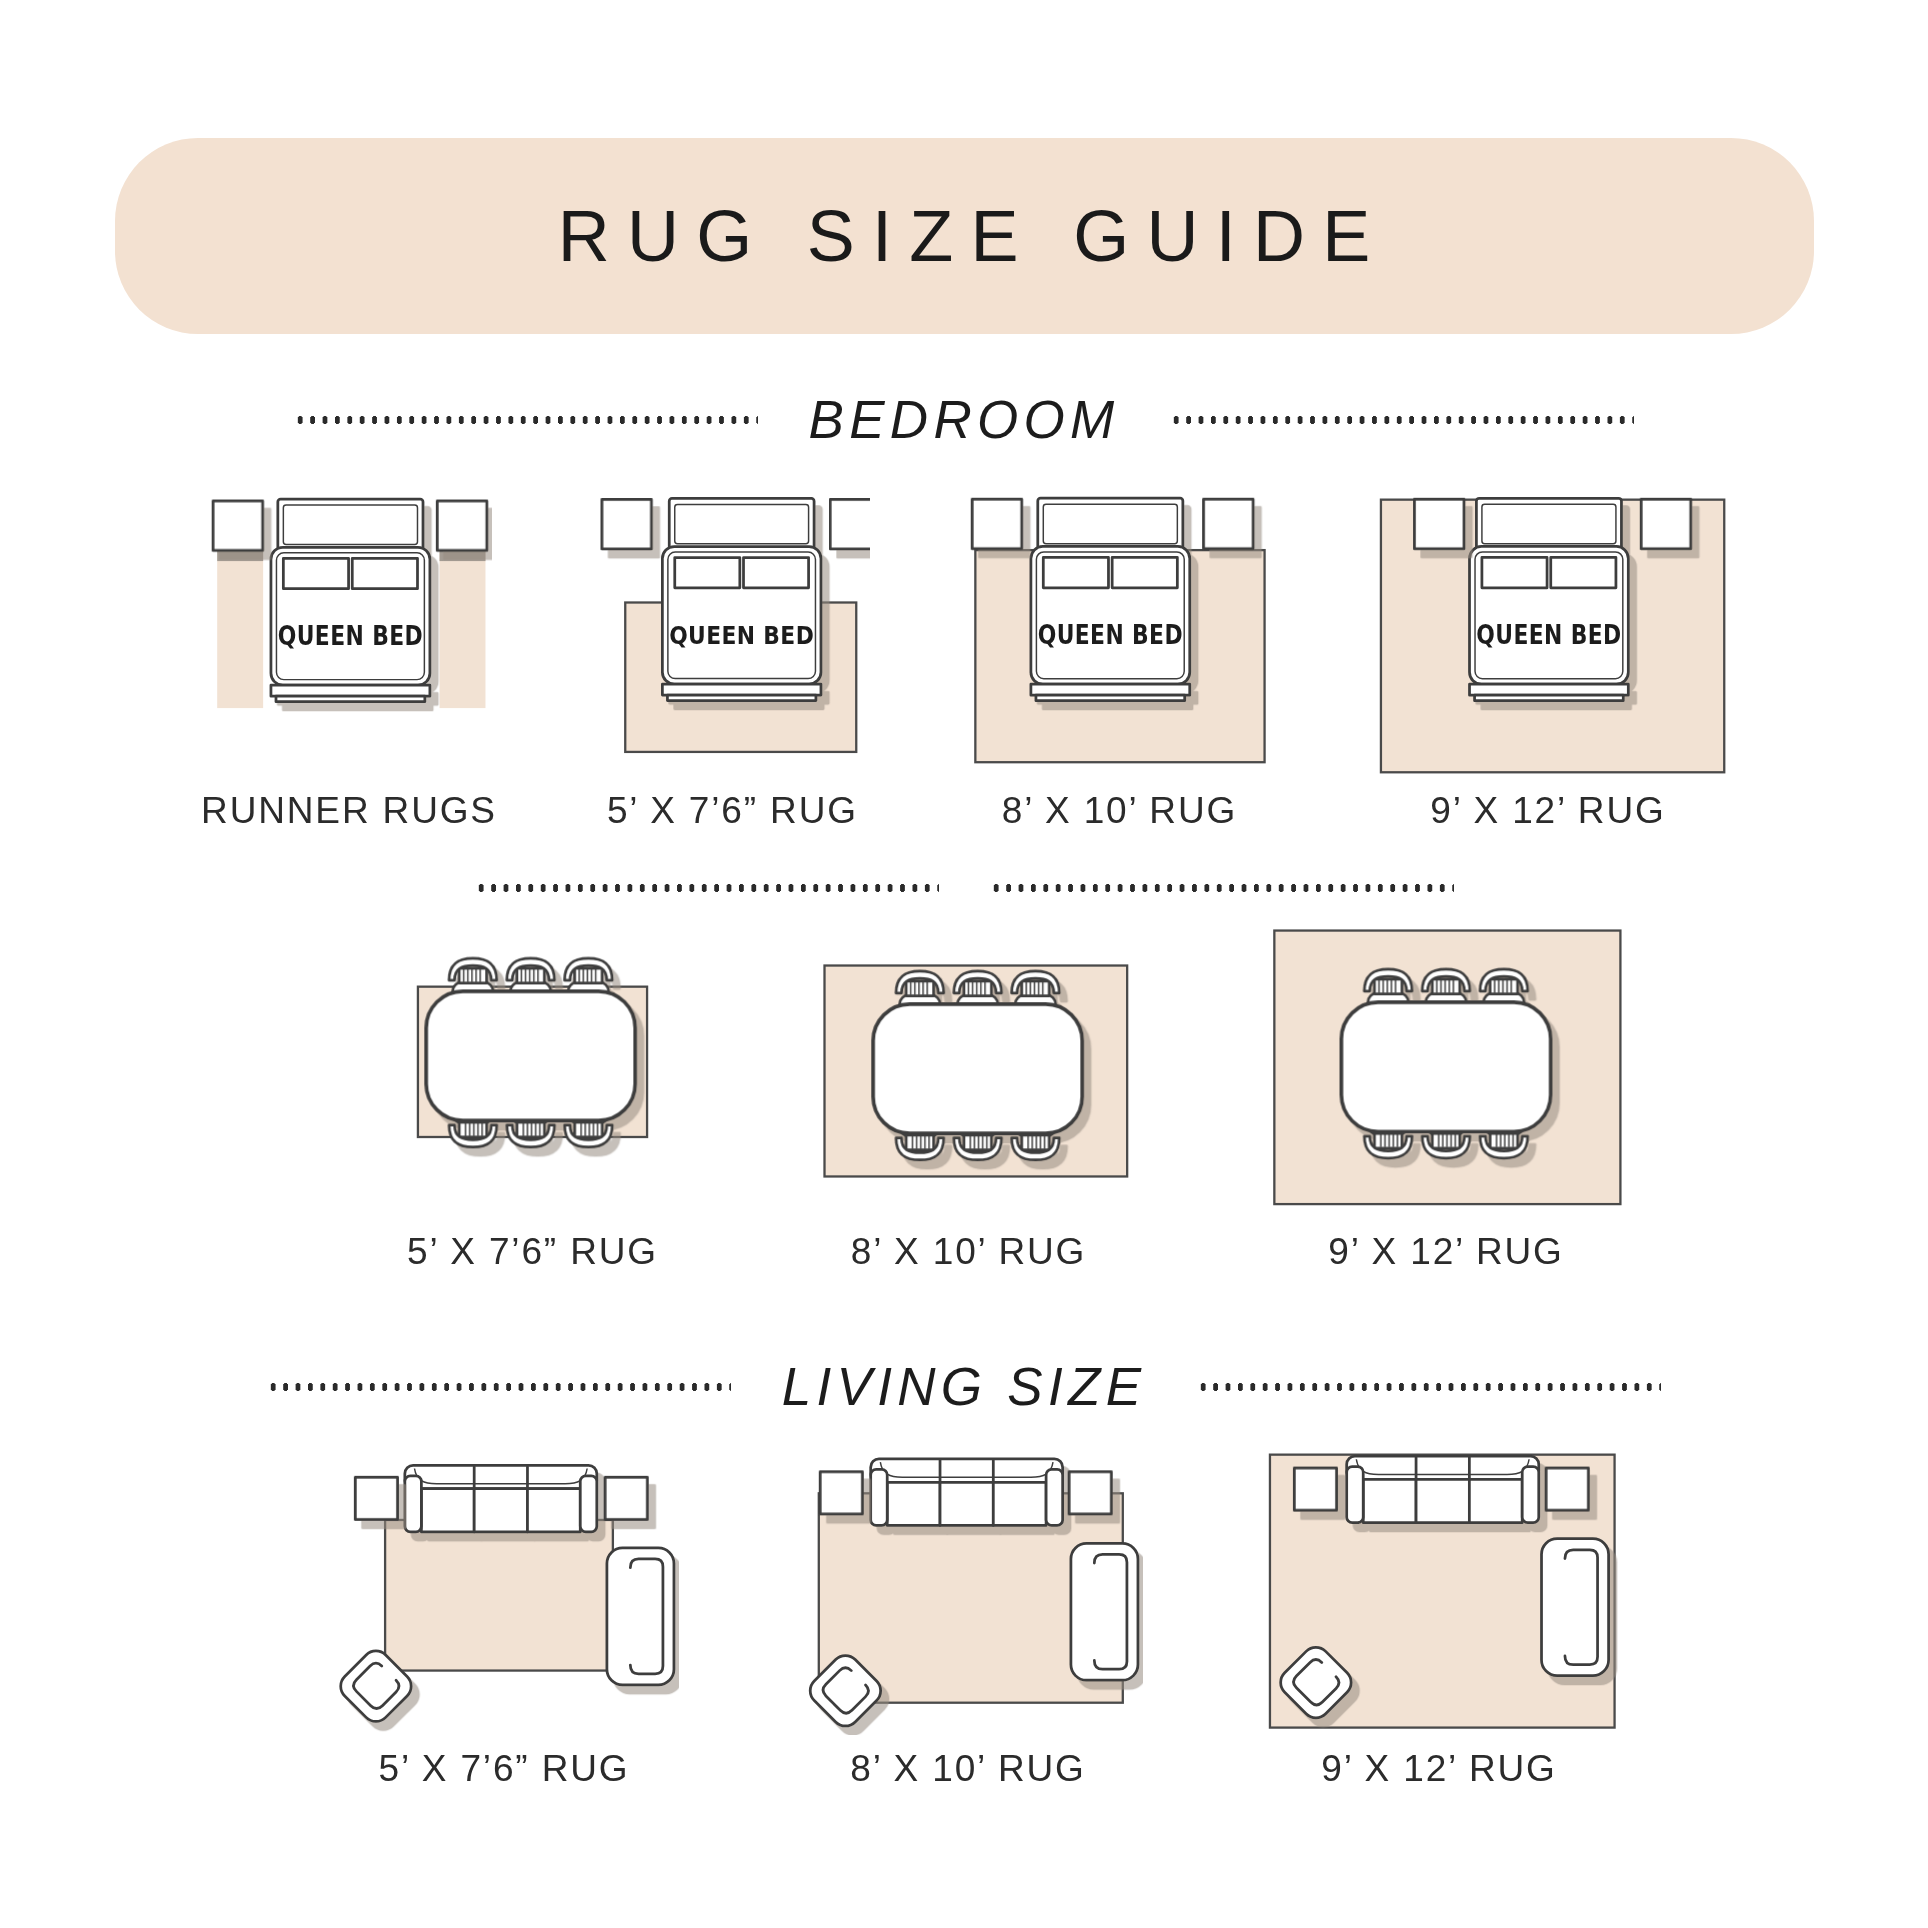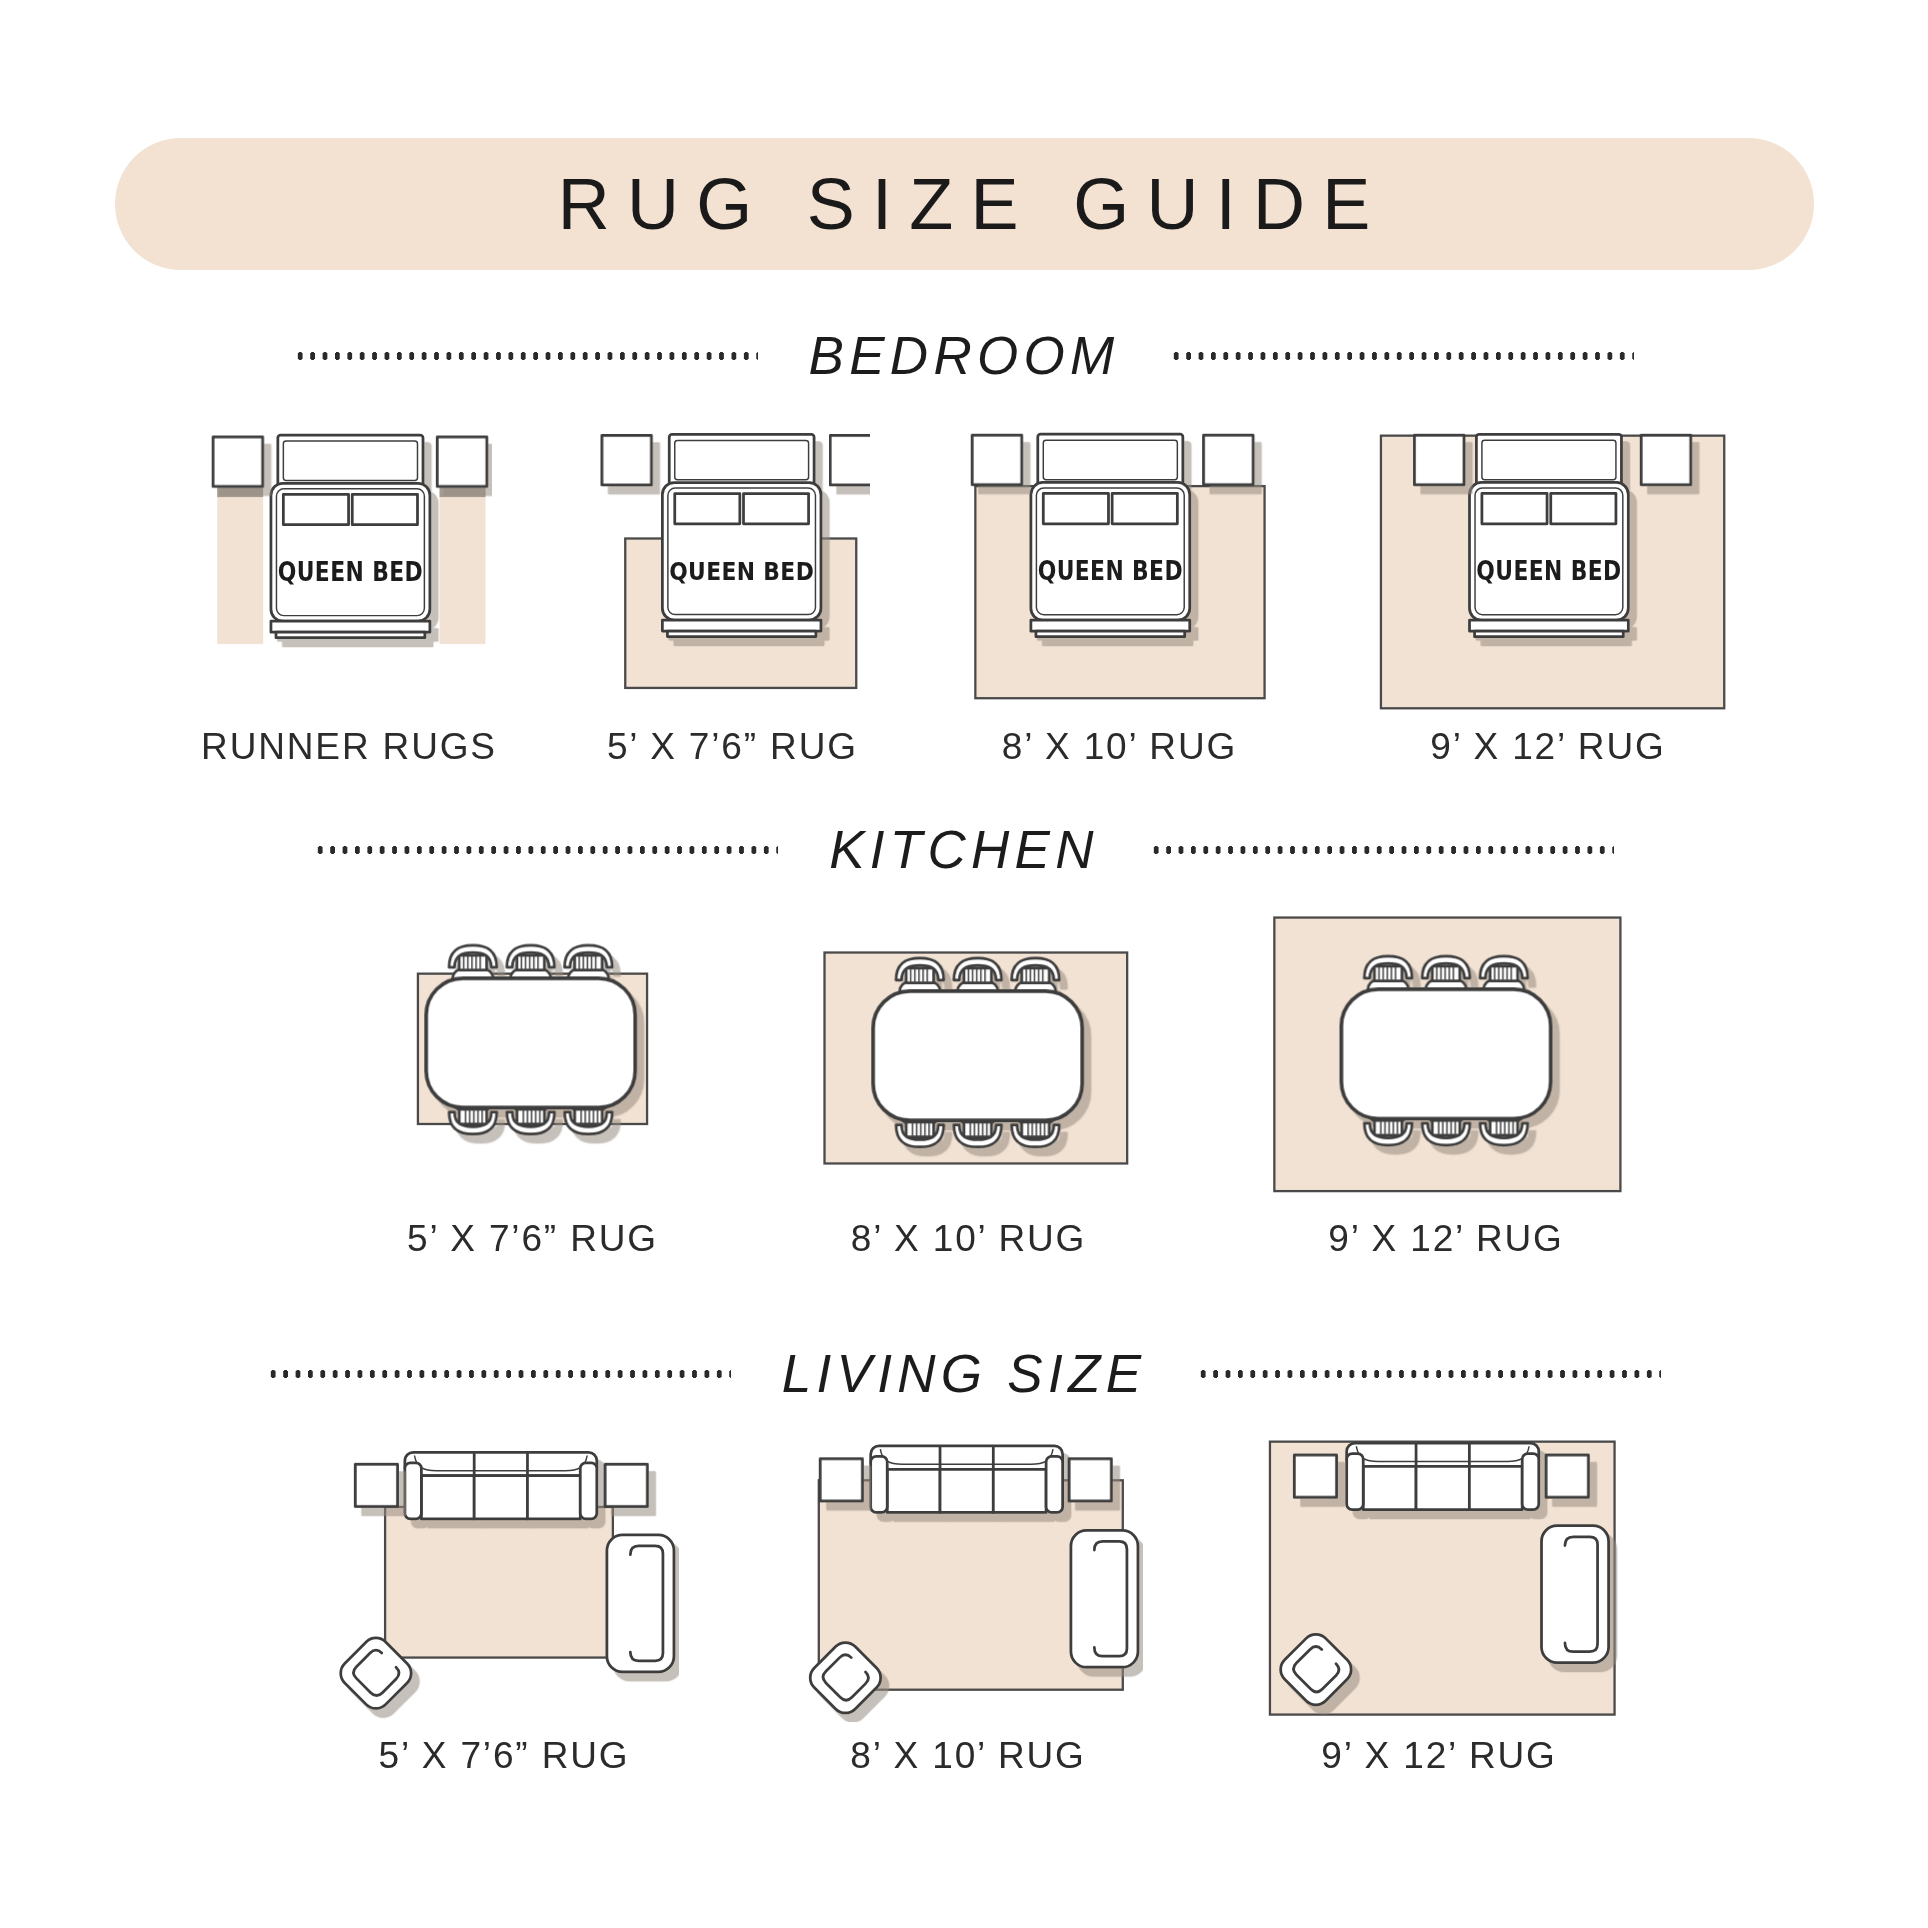--- a/index.html
+++ b/index.html
@@ -13,21 +13,21 @@
   html,body{margin:0;padding:0}
   body{
     width:1928px;height:1928px;background:#ffffff;
     font-family:"Liberation Sans", sans-serif;color:var(--text);
     overflow:hidden;
   }
   .page{position:relative;width:1928px;height:1928px}
 
   
   .banner{
-    width:1699px;height:132px;margin:138px auto 0;
+    width:1699px;height:196px;margin:138px auto 0;
     background:var(--banner-bg);border-radius:83px;
     display:flex;align-items:center;justify-content:center;
   }
   .banner h1{
     margin:0;font-size:72px;font-weight:500;color:#1a1a1a;
     letter-spacing:.24em;padding-left:.24em;white-space:nowrap;
   }
 
   
   .section-header{
@@ -210,21 +210,20 @@
           <use href="#nightstand" x="48" y="16"></use>
           <use href="#nightstand" x="295" y="16"></use>
         </g>
       </svg>
       <figcaption>9’ X 12’ RUG</figcaption>
     </figure>
   </div>
 
   <div class="section-header hdr-kitchen">
     <span class="dots"></span>
-    <h2>KITCHEN</h2>
     <span class="dots"></span>
   </div>
 
   <div class="row row-kitchen">
 
     <figure>
       <svg viewBox="0 0 300 320" width="275" height="294">
         <rect class="rug" x="25" y="68" width="250" height="164"></rect>
         <g filter="url(#ds)">
             <use href="#dining-set" x="32" y="35"></use>

